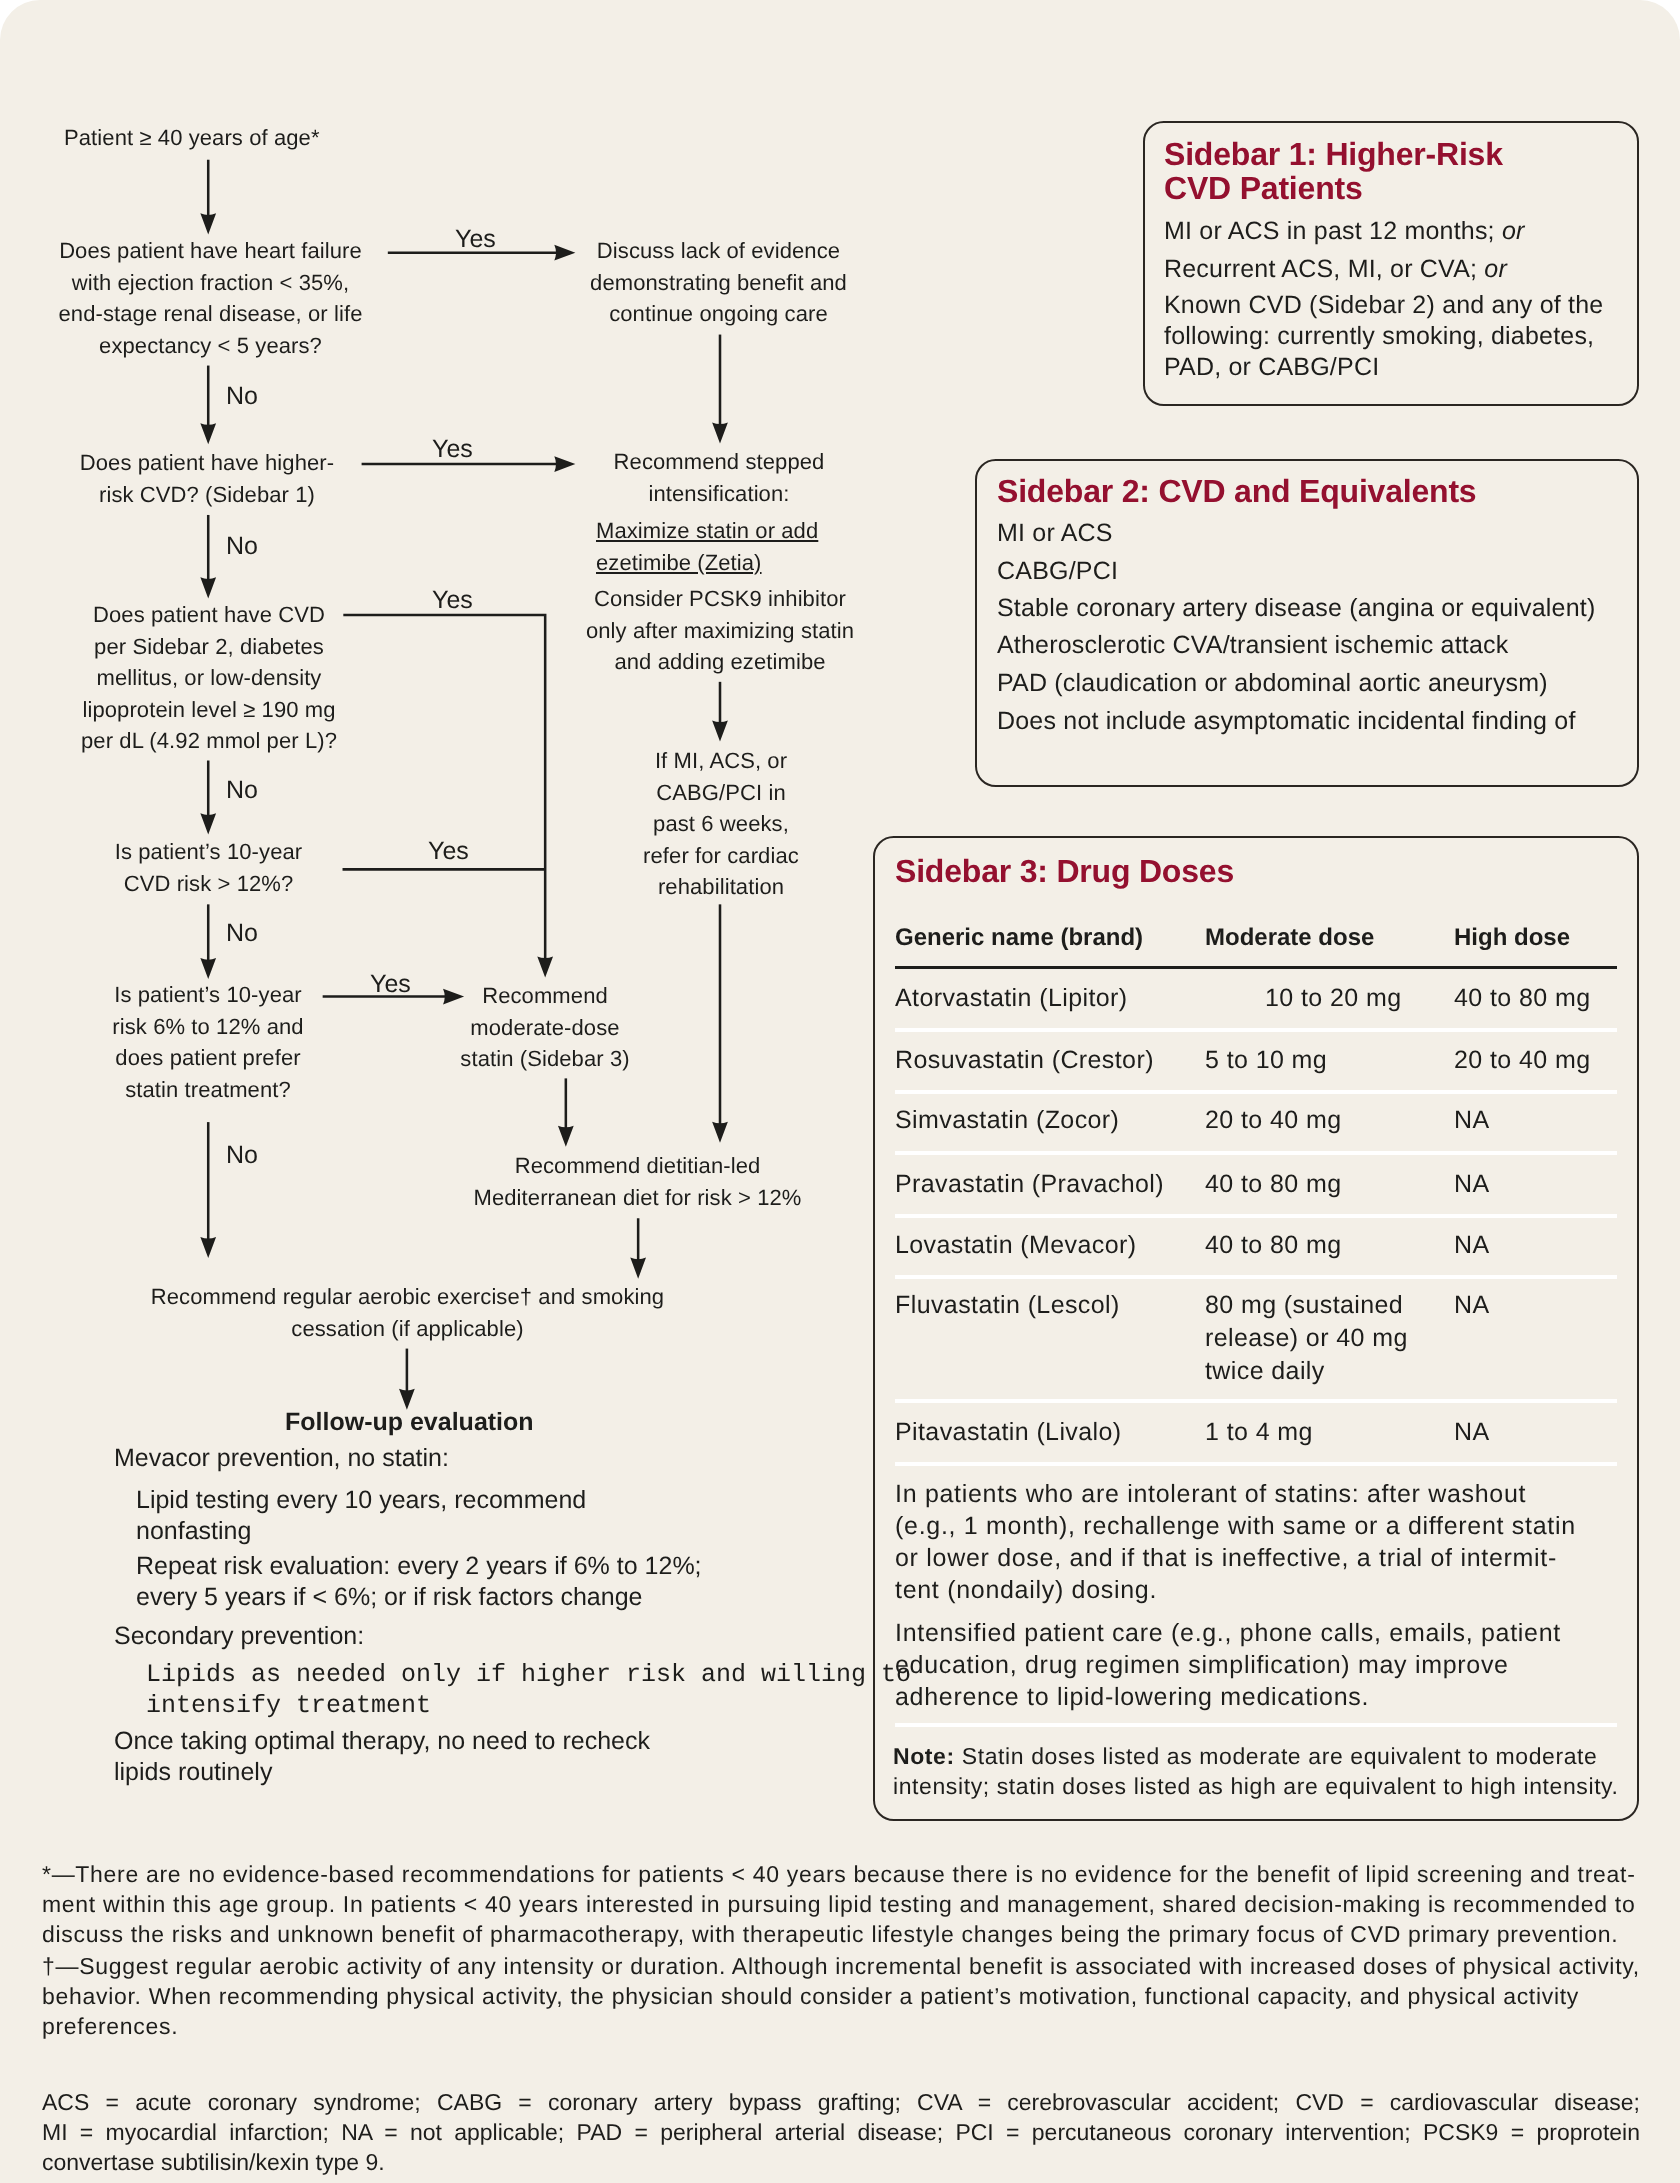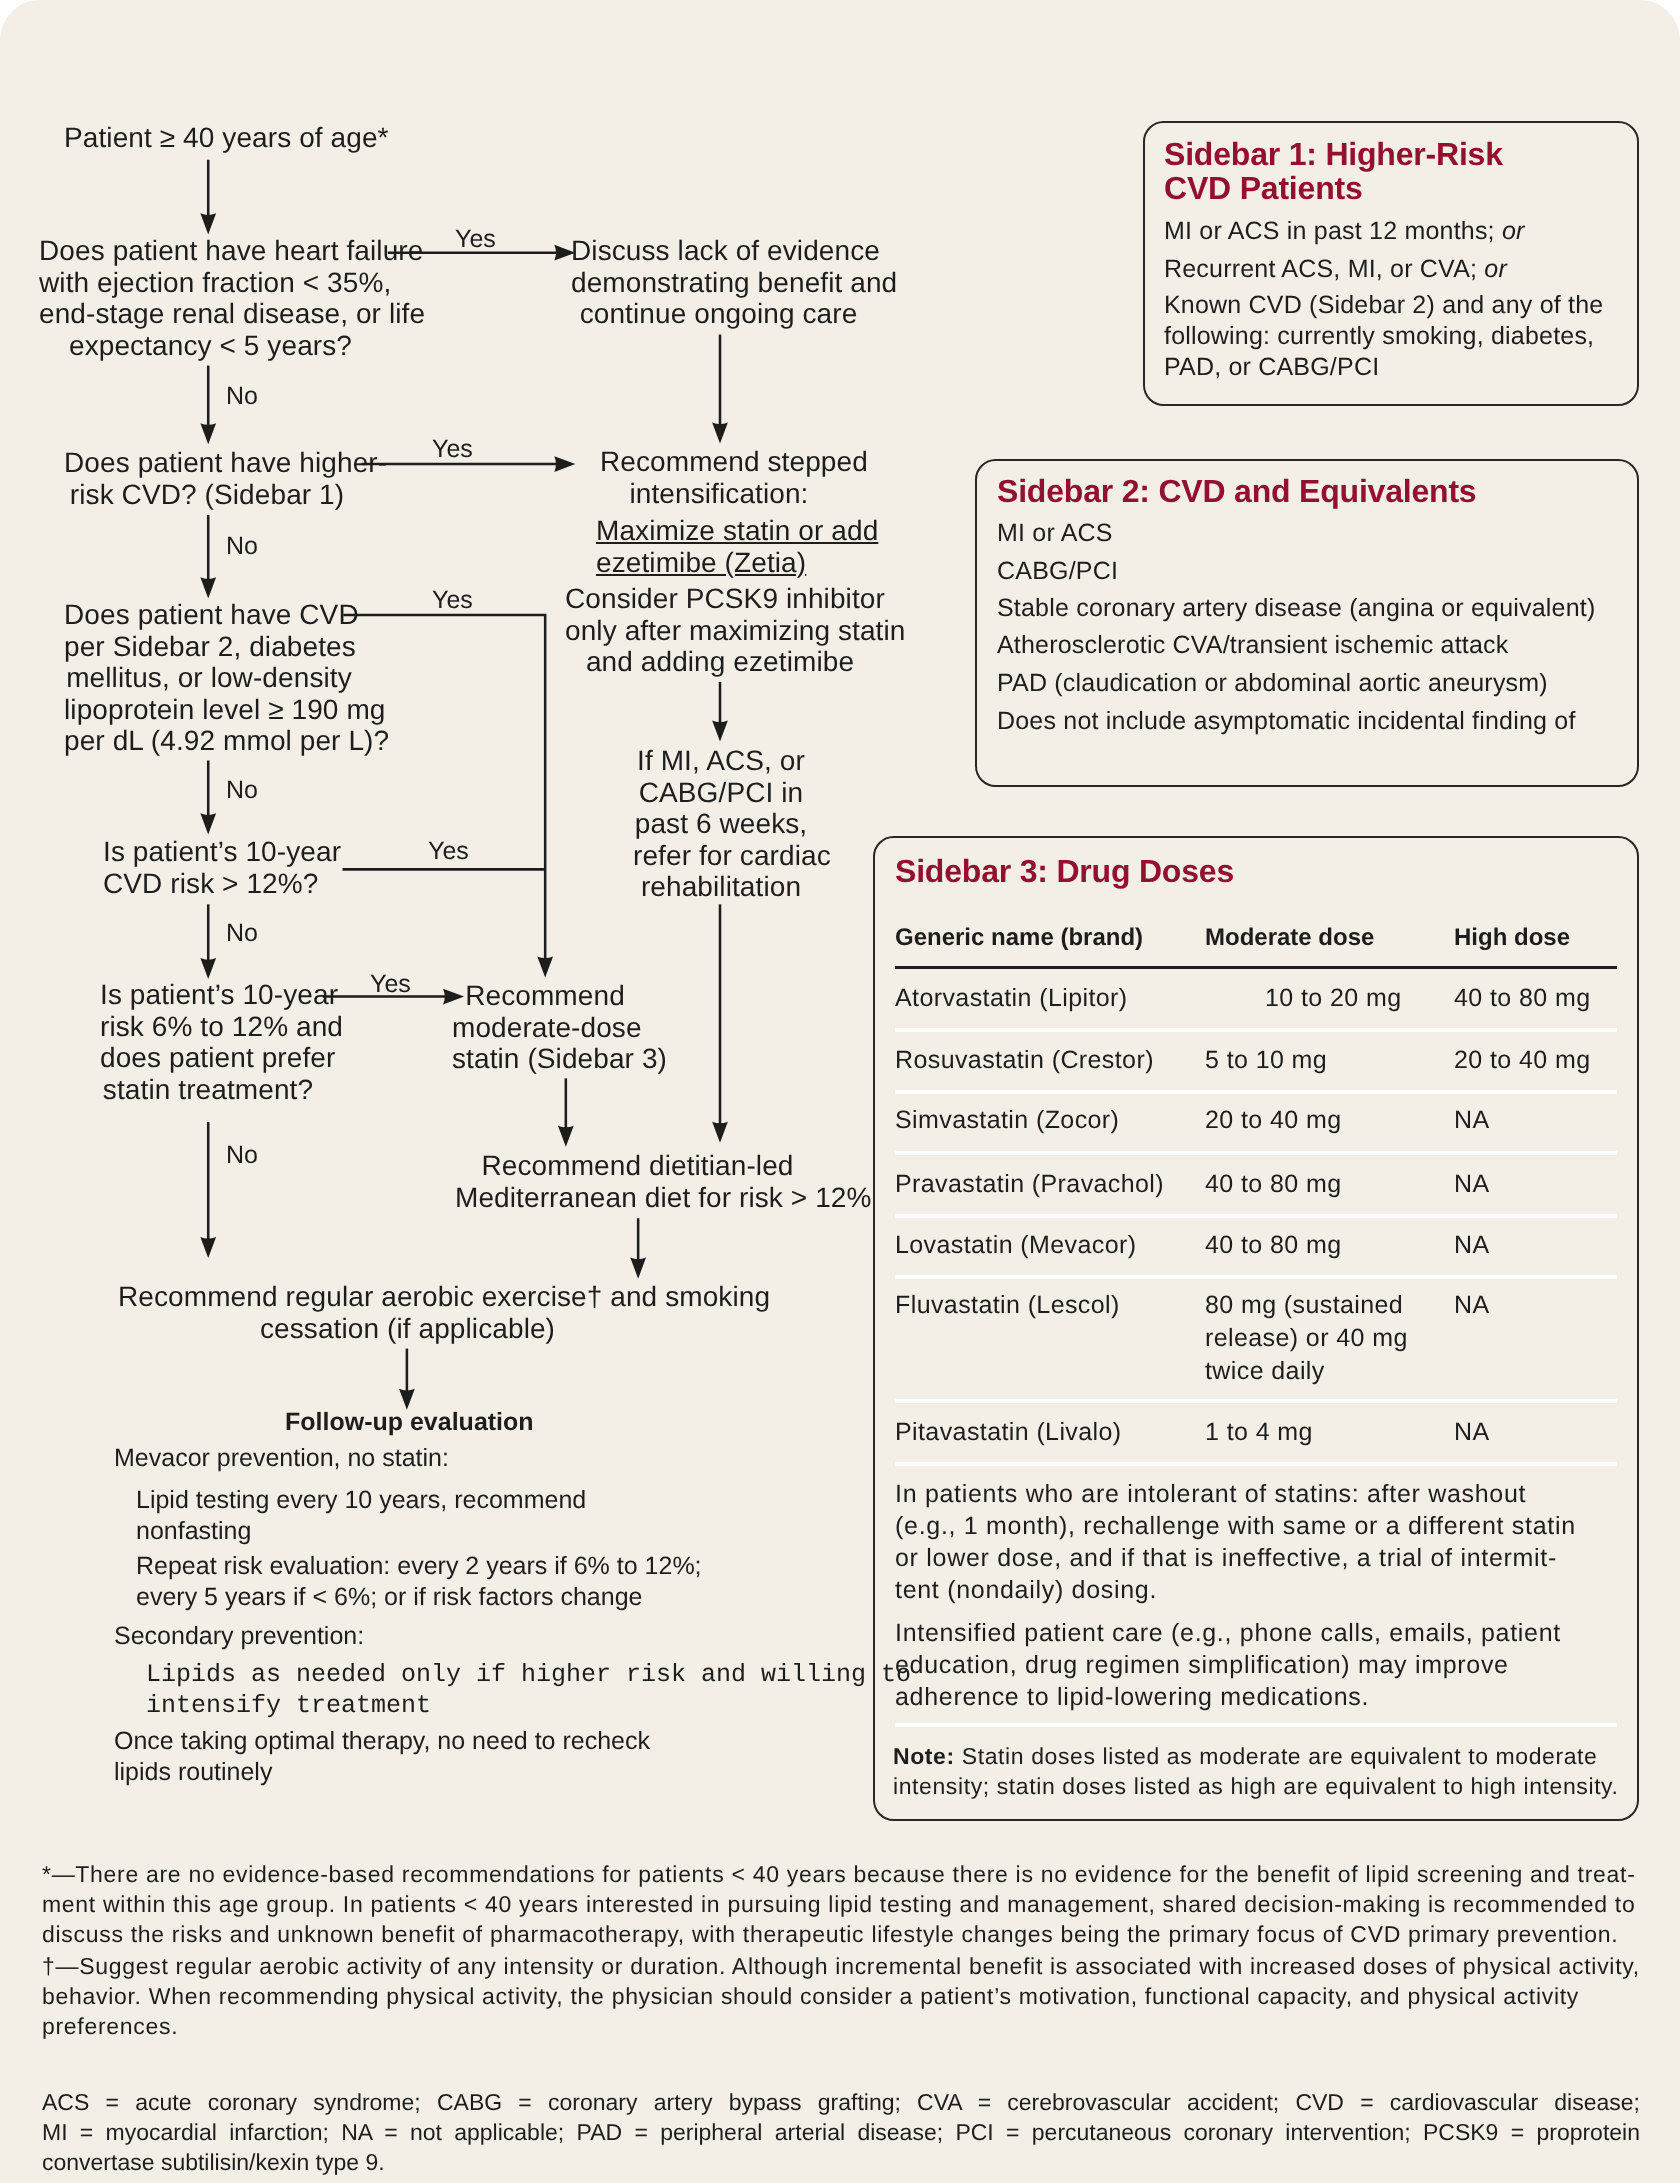--- a/index.html
+++ b/index.html
@@ -4,21 +4,21 @@
 <style>
   :root{--bg:#F3EFE7;--ink:#1D1D1B;--accent:#94102F;}
   html,body{margin:0;padding:0;background:#fff;}
   body{width:1680px;height:2183px;position:relative;overflow:hidden;
        font-family:"Liberation Sans",sans-serif;
        -webkit-font-smoothing:antialiased;
        text-rendering:geometricPrecision;}
   #page{position:absolute;left:0;top:0;width:1680px;height:2183px;
         background:var(--bg);border-radius:40px 40px 0 0;}
   #svg{position:absolute;left:0;top:0;width:1680px;height:2183px;pointer-events:none;}
-  .t{position:absolute;color:var(--ink);line-height:31.5px;font-size:28px;white-space:nowrap;
+  .t{position:absolute;color:var(--ink);line-height:31.5px;font-size:22px;white-space:nowrap;
      letter-spacing:0.1px;}
   .lbl{position:absolute;color:var(--ink);font-size:25px;line-height:25px;white-space:nowrap;}
   
   .sb{position:absolute;border:2.1px solid #2a2622;border-radius:20.7px;box-sizing:border-box;}
   .sbtitle{color:var(--accent);font-weight:bold;font-size:32px;line-height:34px;letter-spacing:-0.2px;white-space:nowrap;}
   .sbp{color:var(--ink);font-size:25px;line-height:31px;white-space:nowrap;letter-spacing:0.2px;}
   .th{position:absolute;color:var(--ink);font-size:24px;font-weight:bold;line-height:31.5px;white-space:nowrap;}
   .td{position:absolute;color:var(--ink);font-size:25px;line-height:33px;white-space:nowrap;letter-spacing:0.4px;}
   .sb3p{position:absolute;color:var(--ink);font-size:25px;line-height:32px;letter-spacing:0.7px;white-space:nowrap;}
   .sb3note{position:absolute;color:var(--ink);font-size:23px;line-height:30px;letter-spacing:0.6px;white-space:nowrap;}

